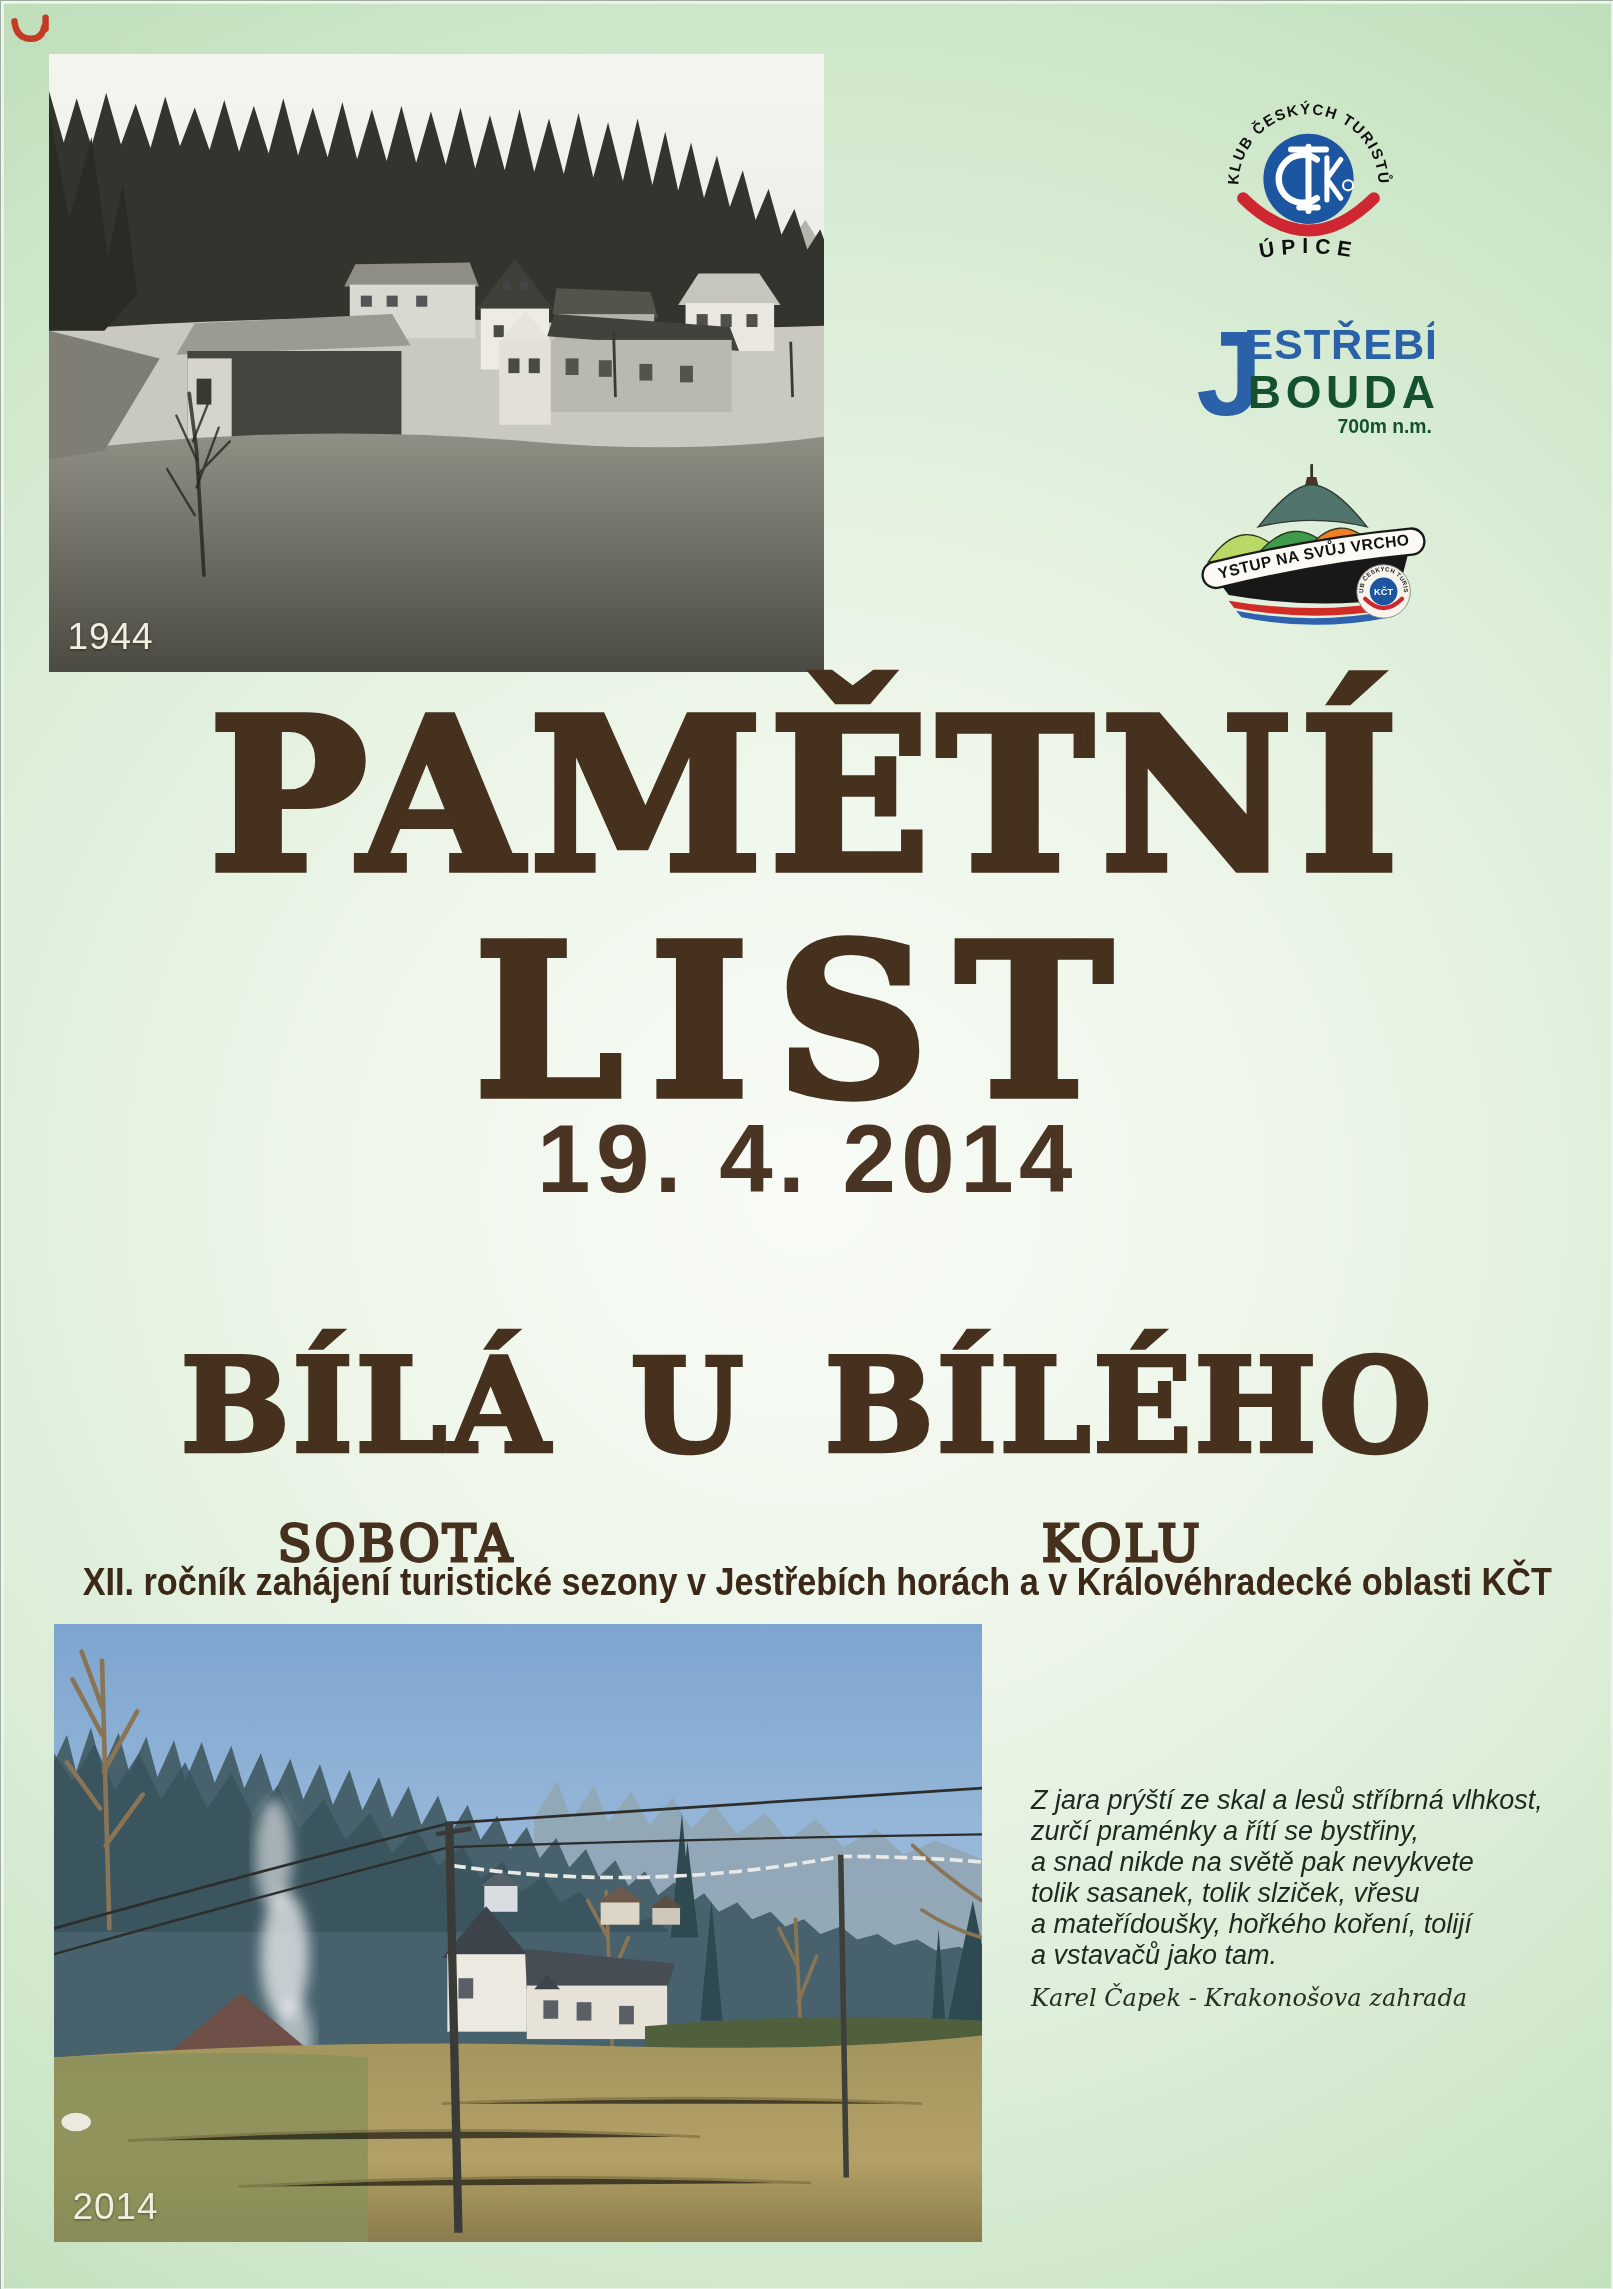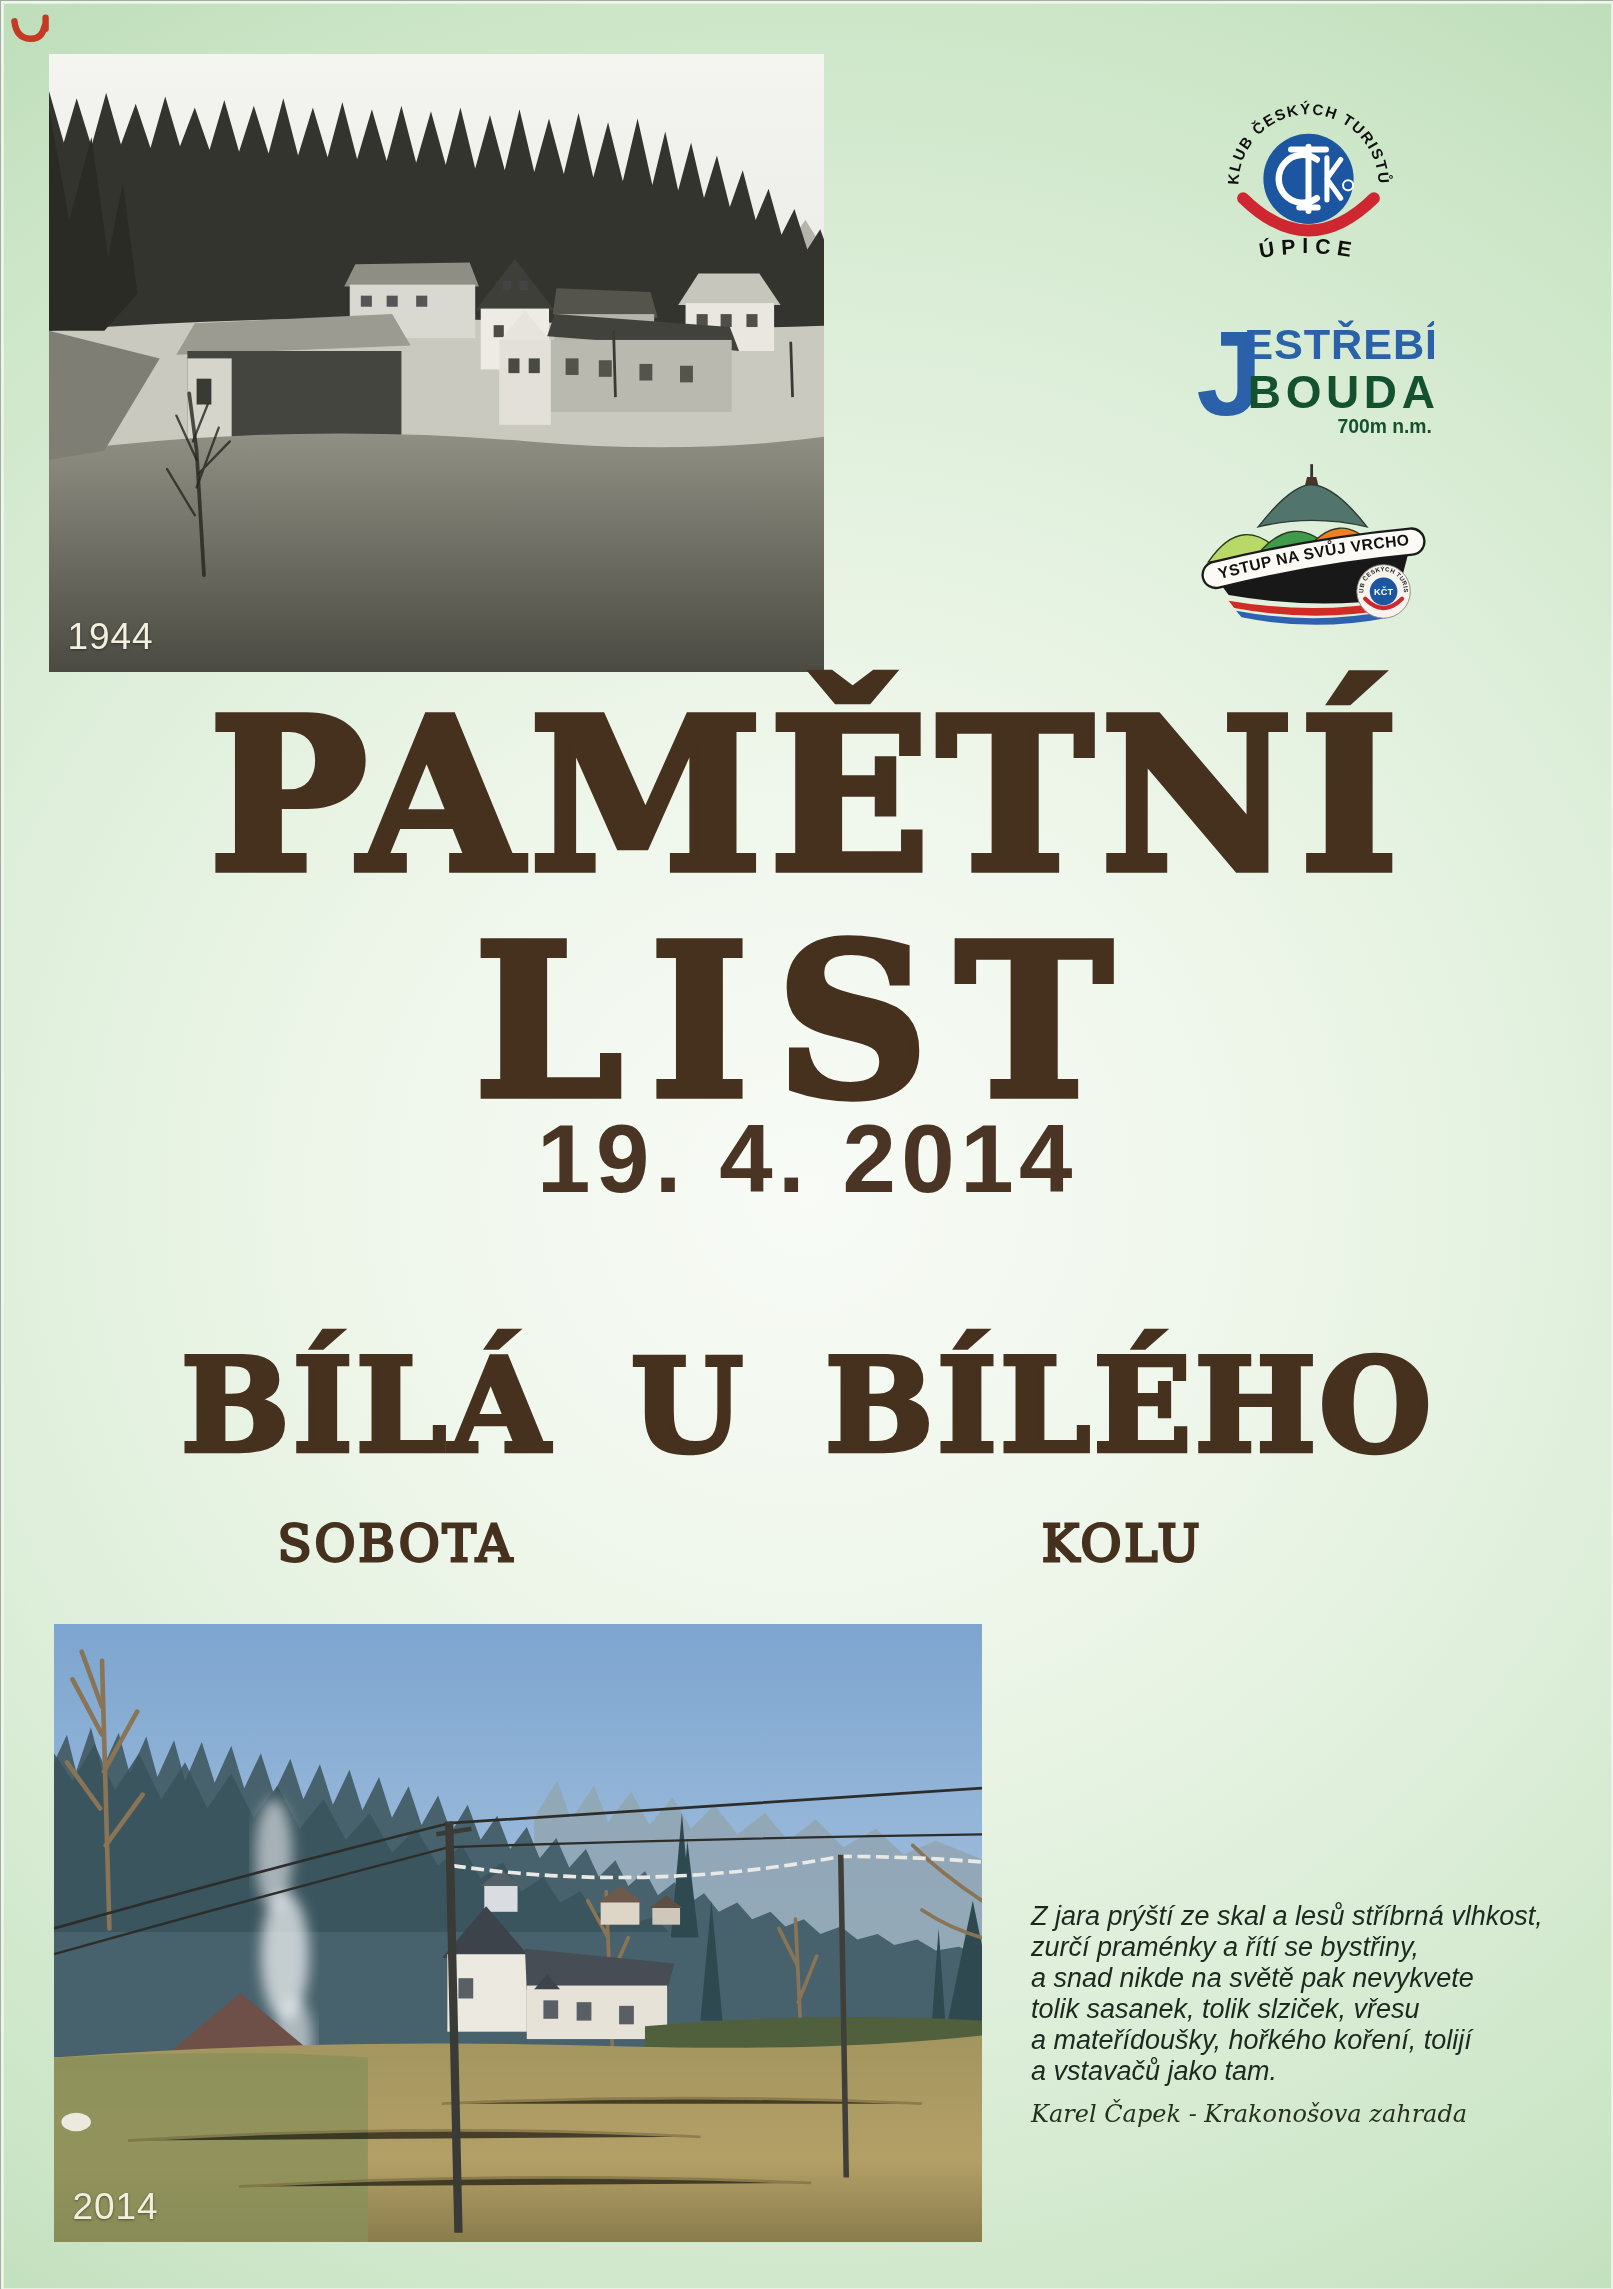--- a/index.html
+++ b/index.html
@@ -34,21 +34,21 @@
   .subword{
     position:absolute;top:1518px;transform:translateX(-50%);
     font-family:"DejaVu Serif",serif;font-weight:normal;color:#46301e;
     -webkit-text-stroke:2.8px #46301e;font-size:50px;line-height:1;letter-spacing:2.8px;white-space:nowrap;
   }
   .subtitle-wrap{position:absolute;top:1562px;width:100%;text-align:center;}
   .subtitle{
     display:inline-block;transform:scaleX(.9);transform-origin:50% 50%;
     font:bold 38px/1 "Liberation Sans",sans-serif;color:#3c2817;white-space:nowrap;letter-spacing:0;
   }
-  .quote{position:absolute;left:1030px;top:1900px;width:557px;color:#1c291e;}
+  .quote{position:absolute;left:1030px;top:1784px;width:557px;color:#1c291e;}
   .quote .qline{font:italic 400 27px/31px "Liberation Sans",sans-serif;white-space:nowrap;}
   .quote .attribution{
     margin-top:14.8px;text-align:left;padding-right:16.6px;color:#25301f;
     font:italic 24px/1 "DejaVu Serif",serif;
   }
   .logo{position:absolute;}
   svg text{user-select:none;}
 </style>
 </head>
 <body>
@@ -211,20 +211,23 @@
 
   <div class="abs brown-display title-line1">PAMĚTNÍ</div>
   <div class="abs brown-display title-line2">LIST</div>
 
   <div class="abs date-line">19. 4. 2014</div>
 
   <div class="abs brown-display headline">BÍLÁ U BÍLÉHO</div>
   <div class="subword" style="left:24.5%">SOBOTA</div>
   <div class="subword" style="left:69.5%">KOLU</div>
 
+  <div class="subtitle-wrap">
+    <span class="subtitle">XII. ročník zahájení turistické sezony v Jestřebích horách a v Královéhradecké oblasti KČT</span>
+  </div>
 
   <div class="photo" style="left:53px;top:1623px;width:928px;height:618px">
     <svg width="928" height="618" viewBox="0 0 1005 670" preserveAspectRatio="none">
       <defs>
         <linearGradient id="sky14" x1="0" y1="0" x2="0" y2="1">
           <stop offset="0" stop-color="#7da5cf"></stop>
             <stop offset=".6" stop-color="#a8c4e0"></stop>
             <stop offset="1" stop-color="#cfdeed"></stop>
         </linearGradient>
         <linearGradient id="m14" x1="0" y1="0" x2="0" y2="1">

